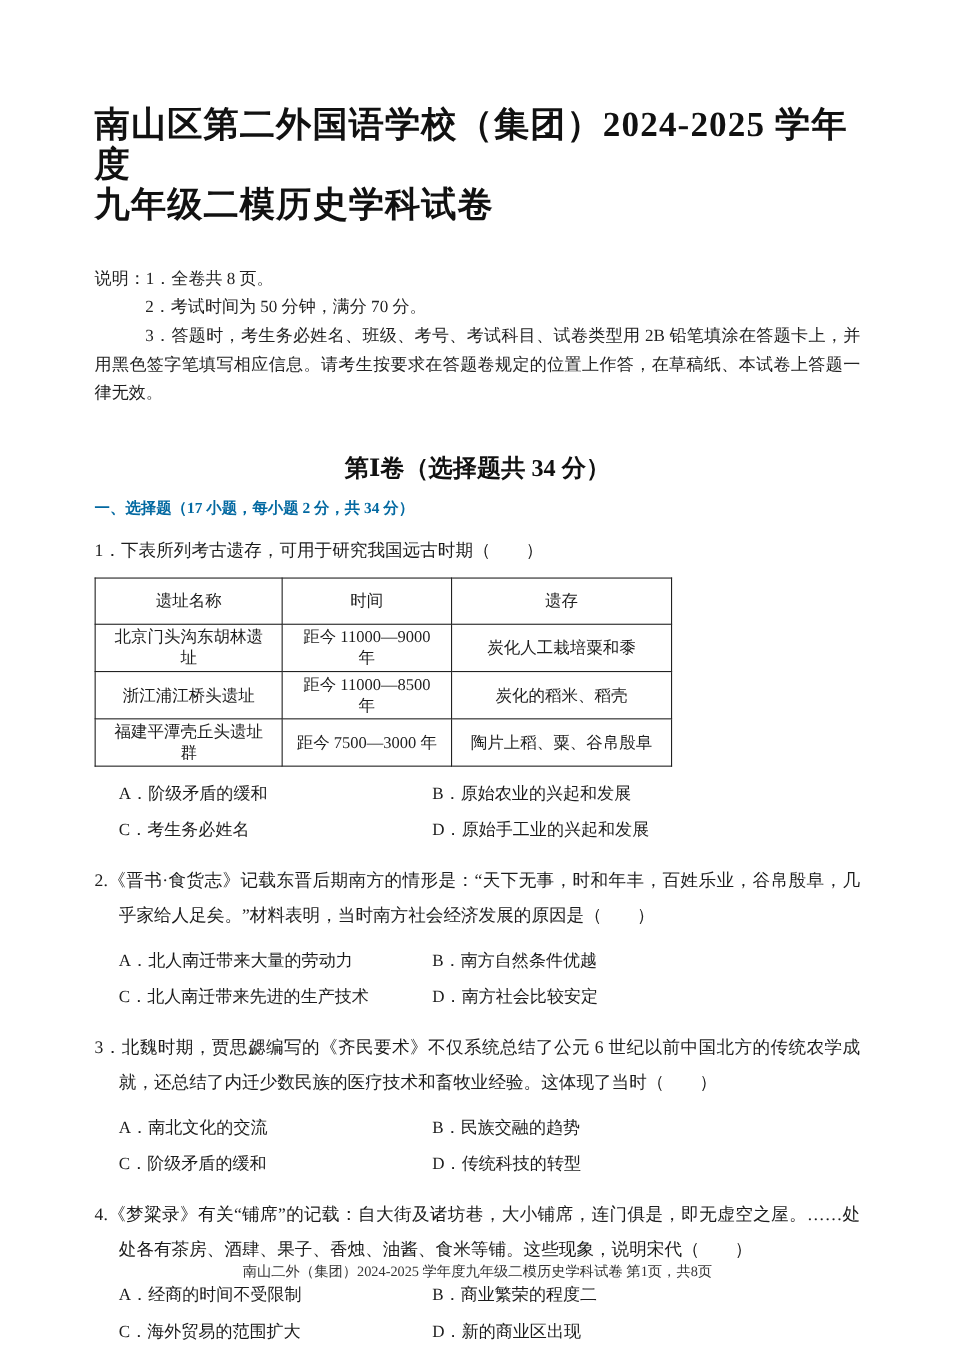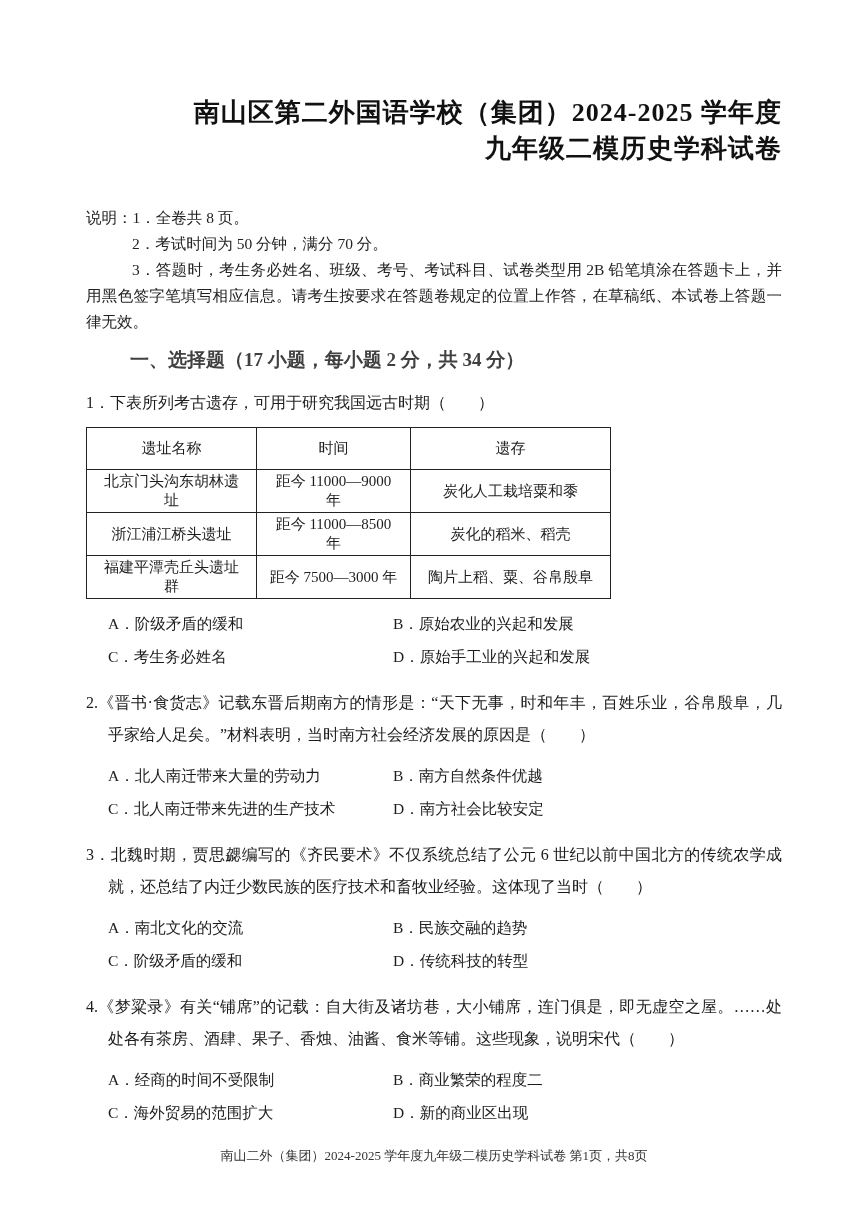--- a/index.html
+++ b/index.html
@@ -10,22 +10,22 @@
     height: 1227px;
     margin: 0 auto;
     background: #ffffff;
     font-family: "Liberation Serif", "DejaVu Serif", serif;
     color: #1c1c1c;
     overflow: hidden;
   }
   .content { padding: 95px 86px 0 86px; }
 
   .title {
-    text-align: right;
-    font-size: 26px;
+    text-align: left;
+    font-size: 32px;
     font-weight: bold;
     line-height: 36px;
     letter-spacing: 1px;
     color: #111;
   }
 
   .instructions {
     margin-top: 38px;
     font-size: 15.5px;
     line-height: 26px;
@@ -37,24 +37,23 @@
   .section-title {
     margin-top: 40px;
     text-align: center;
     font-size: 22px;
     font-weight: bold;
     color: #111;
   }
 
   .subsection-title {
     margin-top: 12px;
-    font-size: 19px;
+    font-size: 14px;
     font-weight: bold;
-    color: #404040;
-    margin-left: 44px;
+    color: #0369a1;
   }
 
   .question { margin-top: 14px; }
   .question-text {
     font-size: 16px;
     line-height: 32px;
     text-align: justify;
     padding-left: 22px;
     text-indent: -22px;
     color: #1c1c1c;
@@ -108,20 +107,21 @@
       <span>南山区第二外国语学校（集团）2024-2025 学年度</span><br>
       <span>九年级二模历史学科试卷</span>
     </h1>
 
     <div class="instructions">
       <p class="instr-line1">说明：1．全卷共 8 页。</p>
       <p class="instr-line2">2．考试时间为 50 分钟，满分 70 分。</p>
       <p class="instr-line3">3．答题时，考生务必姓名、班级、考号、考试科目、试卷类型用 2B 铅笔填涂在答题卡上，并用黑色签字笔填写相应信息。请考生按要求在答题卷规定的位置上作答，在草稿纸、本试卷上答题一律无效。</p>
     </div>
 
+    <h2 class="section-title">第Ⅰ卷（选择题共 34 分）</h2>
     <h3 class="subsection-title">一、选择题（17 小题，每小题 2 分，共 34 分）</h3>
 
     <div class="question">
       <p class="question-text">1．下表所列考古遗存，可用于研究我国远古时期（　　）</p>
 
       <table class="q-table">
         <tbody>
             <tr>
           <th class="col-site">遗址名称</th>
           <th class="col-time">时间</th>

